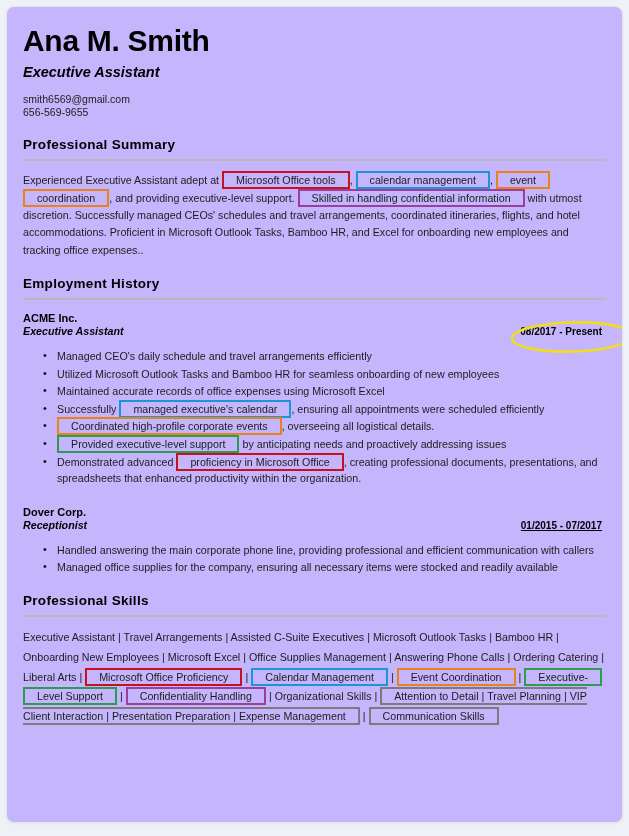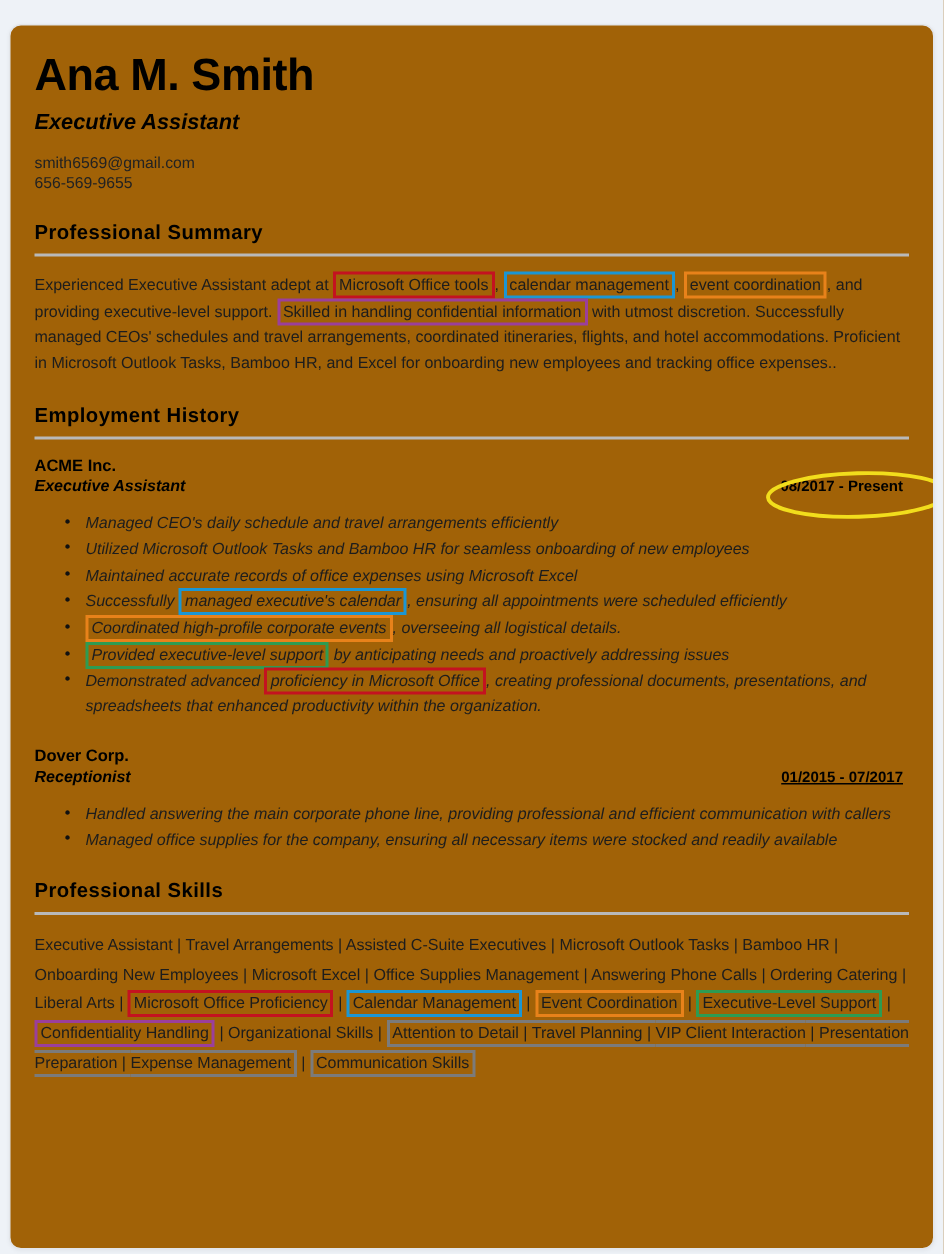--- a/index.html
+++ b/index.html
@@ -7,24 +7,24 @@
     padding: 0;
     background: #eef2f7;
     width: 629px;
     height: 836px;
     overflow: hidden;
     font-family: "Liberation Sans", sans-serif;
   }
   #resume-card {
     position: absolute;
     left: 6px;
-    top: 16px;
+    top: 6px;
     width: 617px;
     height: 817px;
-    background: #a16207;
+    background: #c4b5fd;
     border: 1px solid #e3e6ea;
     border-radius: 8px;
     box-sizing: border-box;
     box-shadow: 0 1px 3px rgba(0,0,0,0.05);
     overflow: hidden;
   }
   .inner {
     padding: 18px 16px 10px 16px;
   }
 
@@ -98,42 +98,41 @@
     color: #000;
     white-space: nowrap;
     position: relative;
     padding: 2px 4px;
     text-decoration: underline;
   }
   ul.bullets {
     margin: 9px 2px 0 0;
     padding-left: 34px;
     list-style: none;
-    font-style: italic;
   }
   ul.bullets li {
     font-size: 10.7px;
     color: #1d1d1d;
     line-height: 1.55;
     position: relative;
     margin-bottom: 1px;
   }
   ul.bullets li:before {
     content: "\2022";
     position: absolute;
     left: -14px;
     top: -1px;
     font-size: 11px;
     color: #111;
   }
 
   
   .ann {
     box-sizing: border-box;
-    padding: 1px 2px;
+    padding: 1px 12px;
     border-style: solid;
     border-width: 2px;
     display: inline;
     box-decoration-break: clone;
     -webkit-box-decoration-break: clone;
   }
   .ann-red    { border-color: #c41220; }
   .ann-blue   { border-color: #1b96d4; }
   .ann-orange { border-color: #e8821a; }
   .ann-purple { border-color: #9b3f9b; }

